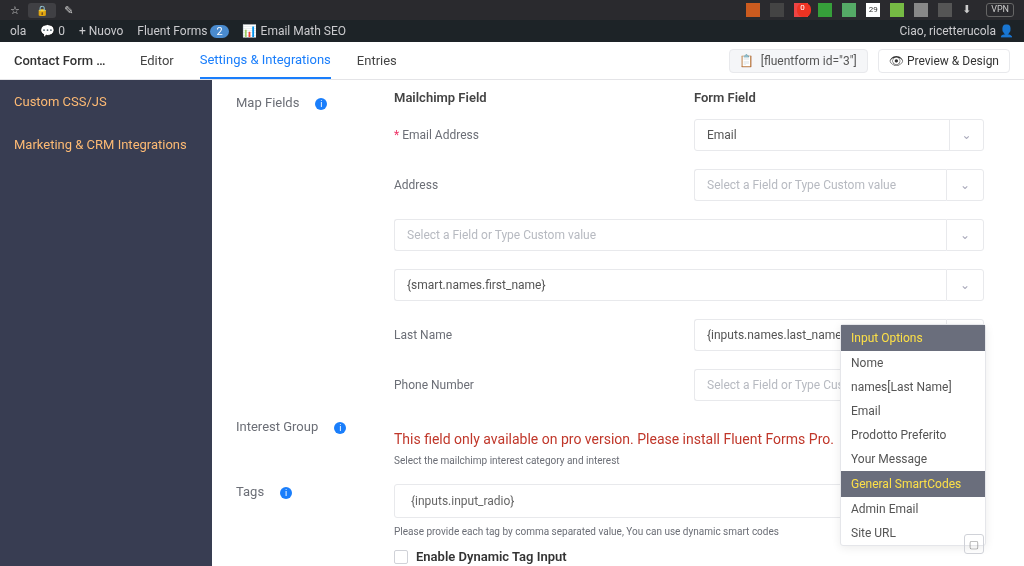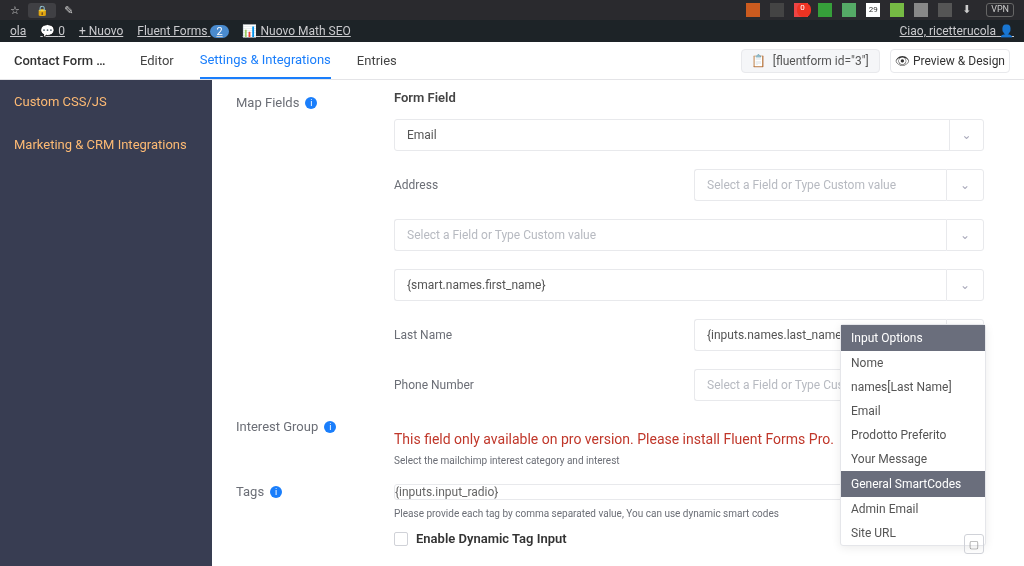--- a/index.html
+++ b/index.html
@@ -7,43 +7,43 @@
 
   
   .browser-bar { background: #2a2a2e; height: 20px; display: flex; align-items: center; padding: 0 10px; color: #ccc; font-size: 11px; gap: 8px; }
   .url-bar { background: #404044; border-radius: 3px; padding: 2px 8px; flex: 0 0 auto; color: #aaa; display: inline-flex; align-items: center; gap: 6px; }
   .lock { font-size: 10px; }
   .ext-icons { margin-left: auto; display: flex; gap: 10px; align-items: center; }
   .ext-icons span { width: 14px; height: 14px; display: inline-block; position: relative; }
   .badge-red { position:absolute; top:-3px; right:-3px; background:#e32; color:#fff; font-size:8px; border-radius:6px; padding:0 3px; }
 
   
-  .wp-admin-bar { background: #1d2327; height: 22px; display: flex; align-items: center; padding: 0 10px; color: #cbcbce; font-size: 12px; gap: 14px; text-decoration: underline; }
+  .wp-admin-bar { background: #1d2327; height: 22px; display: flex; align-items: center; padding: 0 10px; color: #cbcbce; font-size: 12px; gap: 14px; }
   .wp-admin-bar .right { margin-left: auto; }
   .bubble { background: #4a8bce; color: #fff; border-radius: 8px; padding: 0 6px; font-size: 11px; }
 
   
   .sec-bar { background: #fff; height: 38px; border-bottom: 1px solid #e4e4e7; display: flex; align-items: center; padding: 0 14px; gap: 26px; font-size: 13px; color: #444; }
   .sec-bar .title { font-size: 13px; color: #333; font-weight: 500; max-width: 100px; overflow: hidden; text-overflow: ellipsis; white-space: nowrap; }
   .sec-bar .tab { cursor: pointer; color: #444; padding: 10px 0; }
   .sec-bar .tab.active { color: #1a7efb; border-bottom: 2px solid #1a7efb; }
   .sec-bar .right { margin-left: auto; display: flex; gap: 10px; align-items: center; }
   .shortcode-pill { background: #f5f6f8; border: 1px solid #e8e9ec; border-radius: 4px; padding: 4px 10px; font-size: 12px; color: #555; display:flex; gap:6px; align-items:center;}
-  .preview-btn { background: #fff; border: 1px solid #e8e9ec; border-radius: 4px; padding: 4px 4px; font-size: 12px; color: #333; }
+  .preview-btn { background: #fff; border: 1px solid #e8e9ec; border-radius: 4px; padding: 4px 10px; font-size: 12px; color: #333; }
 
   .wrap { display: flex; height: calc(566px - 20px - 22px - 38px); }
 
   
   .sidebar { width: 212px; background: #383d52; color: #fdba74; font-size: 13px; }
   .sidebar .item { padding: 14px 14px; cursor: pointer; }
 
   
   .main { flex: 1; background: #fff; overflow-y: auto; padding: 6px 40px 20px 24px; position: relative; }
 
-  .section-label { color: #6b6e76; font-size: 13px; display: flex; align-items: center; gap: 6px; }
+  .section-label { color: #6b6e76; font-size: 13px; display: flex; align-items: flex-end; gap: 16px; }
   .info-dot { width: 12px; height: 12px; border-radius: 50%; background: #1a7efb; color: #fff; font-size: 9px; display: inline-flex; align-items: center; justify-content: center; }
 
   .map-header { display: flex; margin-top: 4px; margin-left: 158px; margin-bottom: 14px; }
   .map-header .col { font-weight: 600; color: #444; font-size: 13px; }
   .map-header .col.left { flex: 0 0 300px; }
   .map-header .col.right { flex: 1; }
 
   .row { display: flex; align-items: center; margin-bottom: 18px; }
   .row .label-left { width: 158px; }
   .row .label-field { width: 300px; font-size: 12px; color: #6b6e76; }
@@ -57,32 +57,32 @@
   }
   .select-like .chev-part { border-left: 1px solid #e8e9ec; height: 100%; width: 34px; display:flex; align-items:center; justify-content:center; margin-right:-12px; color:#aab; }
   .split { display: flex; }
   .split .txt { flex:1; border:1px solid #e8e9ec; border-right:none; border-radius:3px 0 0 3px; height:32px; padding:0 12px; font-size:12px; color:#555; display:flex; align-items:center;}
   .split .txt.placeholder { color:#b7bac1; }
   .split .dd { width:38px; border:1px solid #e8e9ec; border-radius:0 3px 3px 0; display:flex; align-items:center; justify-content:center; color:#aab; font-size:12px;}
 
   .pro-note { color: #c0372a; font-size: 14px; margin-top: 12px; }
   .desc { color: #6b6e76; font-size: 10px; margin-top: 8px; }
 
-  .tag-input { border: 1px solid #e8e9ec; border-radius: 3px; height: 16px; padding: 0 0; font-size: 12px; color: #666; display:flex; align-items:center; }
+  .tag-input { border: 1px solid #e8e9ec; border-radius: 3px; height: 34px; padding: 0 16px; font-size: 12px; color: #666; display:flex; align-items:center; }
 
   .checkbox-row { display:flex; align-items:center; gap:8px; margin-top:12px; font-size:13px; font-weight:600; color:#333; }
   .checkbox { width:14px; height:14px; border:1px solid #d0d2d8; border-radius:2px; background:#fff; }
 
   
   .dropdown-panel {
     position: absolute; right: 38px; top: 244px; width: 146px;
     background: #fff; border: 1px solid #e5e6ea; border-radius: 3px;
     box-shadow: 0 2px 10px rgba(0,0,0,0.08); font-size: 12px;
   }
-  .dropdown-panel .hdr { background: #6a6e7c; color: #ffffff; padding: 6px 10px; font-size: 12px; }
+  .dropdown-panel .hdr { background: #6a6e7c; color: #fde047; padding: 6px 10px; font-size: 12px; }
   .dropdown-panel .opt { padding: 5px 10px; color: #555; cursor: pointer; }
 
   .small-up { position:absolute; right:40px; bottom:12px; width:20px; height:20px; border:1px solid #d0d2d8; border-radius:3px; display:flex; align-items:center; justify-content:center; font-size:11px; color:#888; }
 </style>
 </head>
 <body>
 
 <div class="browser-bar">
   <span>☆</span>
   <span class="url-bar">
@@ -102,21 +102,21 @@
     <span style="color:#ccc">⬇</span>
     <span style="width:auto;font-size:9px;border:1px solid #666;border-radius:3px;padding:0 4px">VPN</span>
   </div>
 </div>
 
 <div class="wp-admin-bar">
   <span>ola</span>
   <span>💬 <span>0</span></span>
   <span>+ <span>Nuovo</span></span>
   <span><span>Fluent Forms</span> <span class="bubble">2</span></span>
-  <span>📊 <span>Nuovo Math SEO</span></span>
+  <span>📊 <span>Email Math SEO</span></span>
   <span class="right"><span>Ciao, ricetterucola</span> 👤</span>
 </div>
 
 <div class="sec-bar">
   <span class="title">Contact Form Demo ...</span>
   <span class="tab">Editor</span>
   <span class="tab active">Settings &amp; Integrations</span>
   <span class="tab">Entries</span>
   <div class="right">
     <span class="shortcode-pill">
@@ -137,27 +137,29 @@
 
     <div class="row" style="margin-bottom:0">
       <div class="label-left">
         <span class="section-label">
           <span>Map Fields</span>
           <span class="info-dot">i</span>
         </span>
       </div>
       <div style="flex:1">
         <div class="map-header" style="margin-left:0">
+          <div class="col left">Mailchimp Field</div>
           <div class="col right">Form Field</div>
         </div>
       </div>
     </div>
 
     <div class="row">
       <div class="label-left"></div>
+      <div class="label-field"><span class="asterisk">*</span><span>Email Address</span></div>
       <div class="control">
         <div class="select-like">
           <span>Email</span>
           <span class="chev-part">⌄</span>
         </div>
       </div>
     </div>
 
     <div class="row">
       <div class="label-left"></div>

